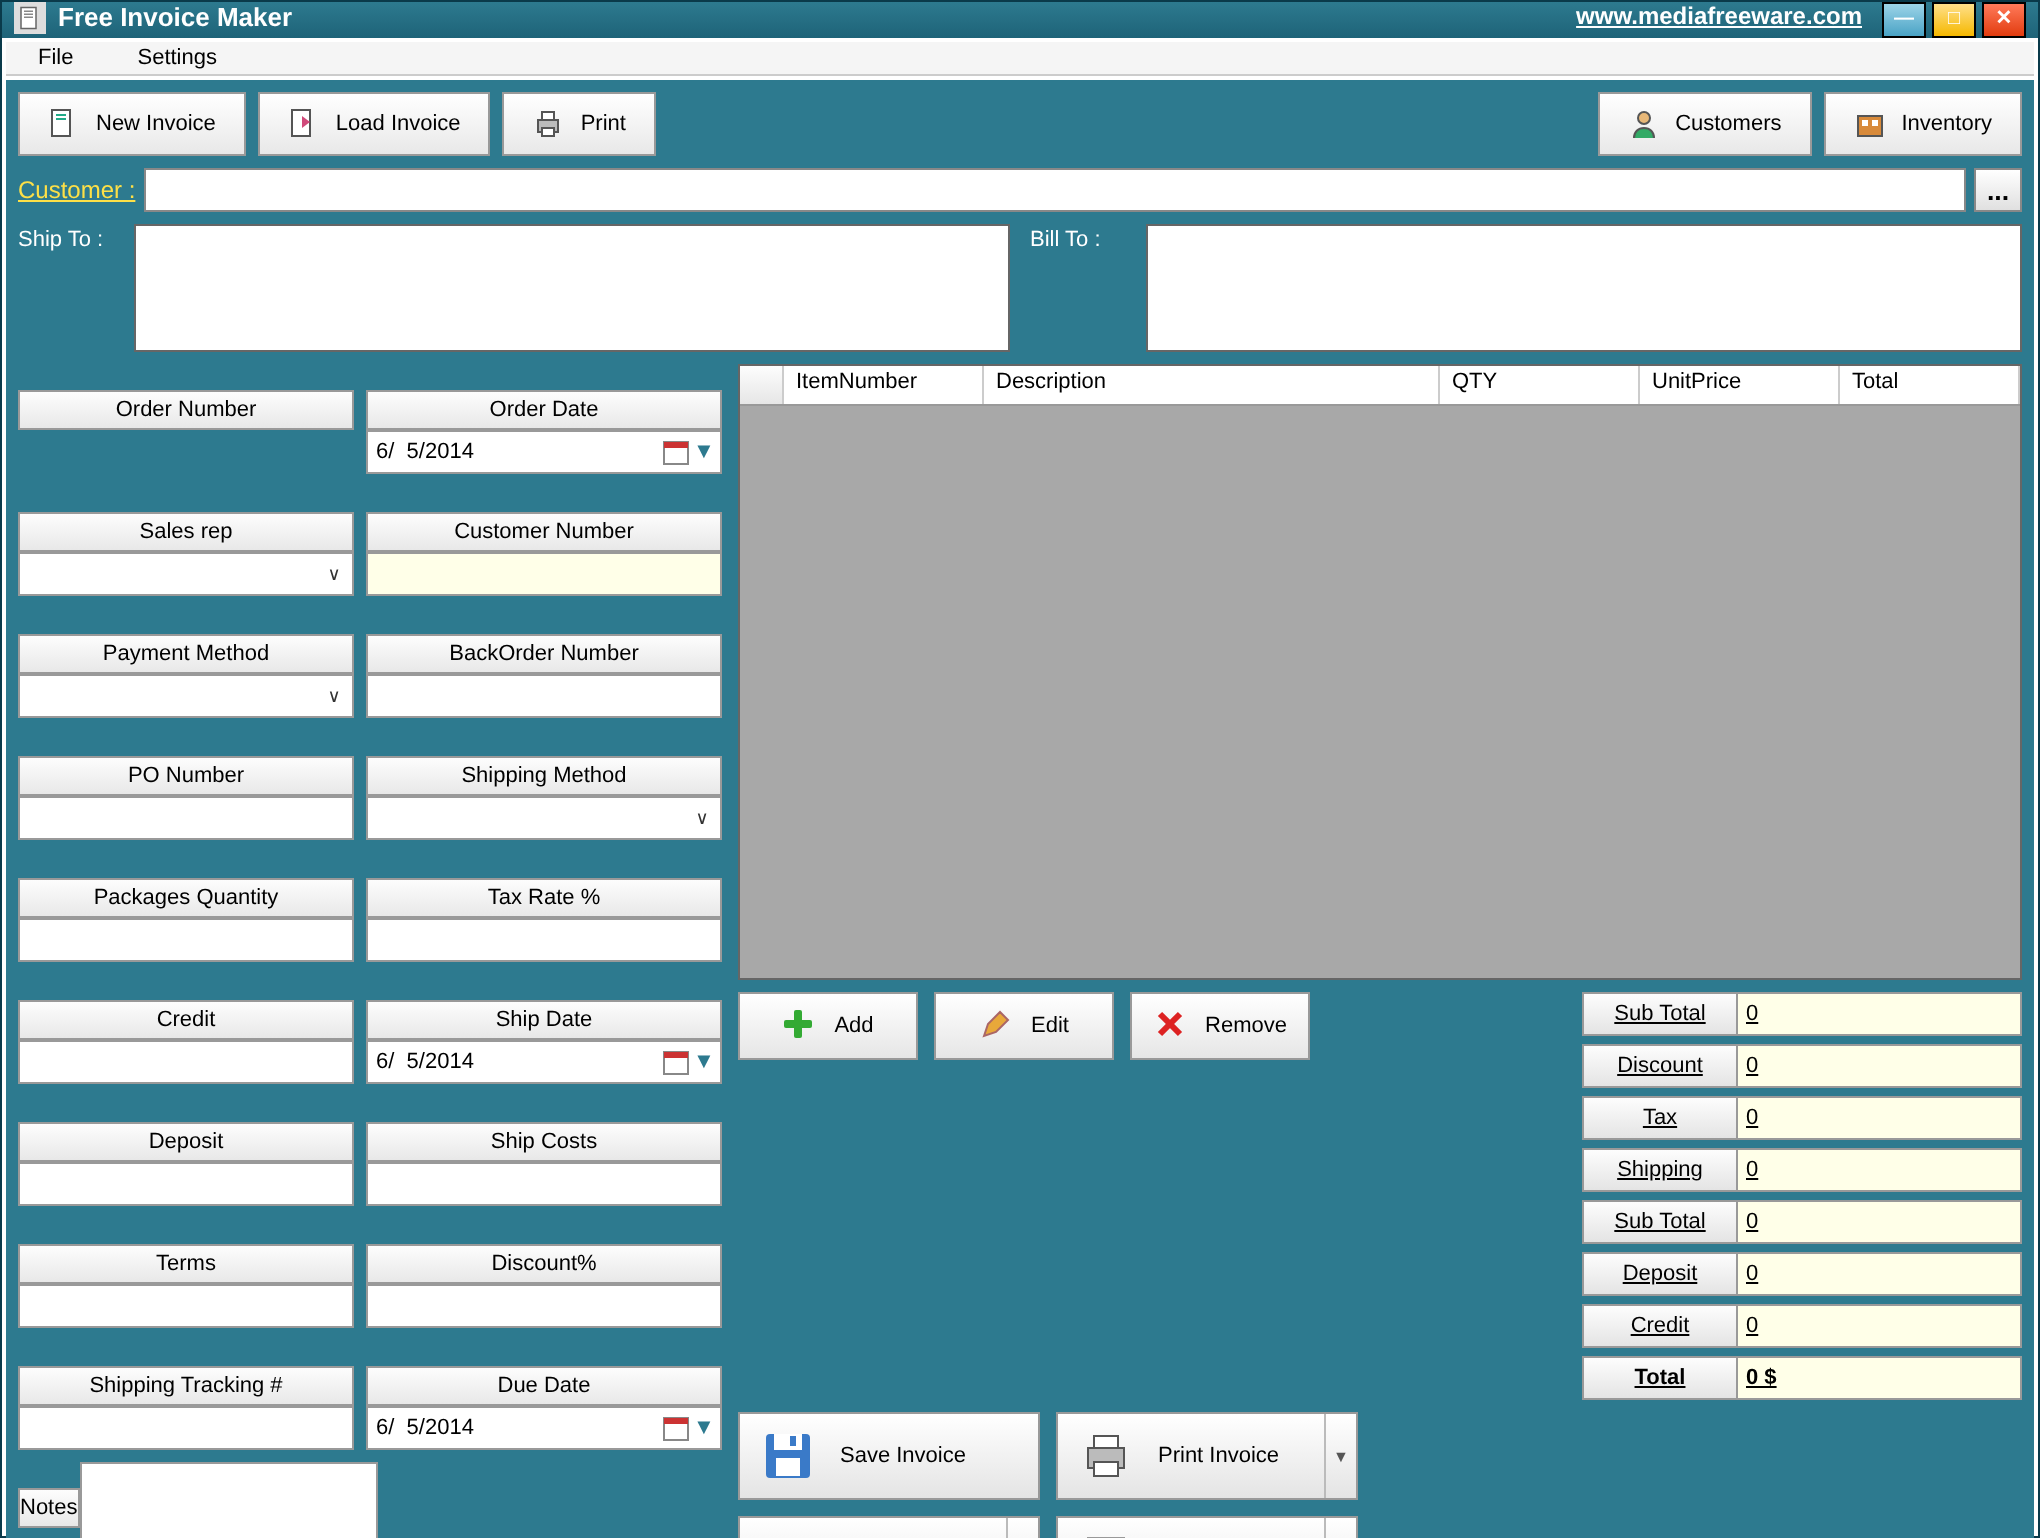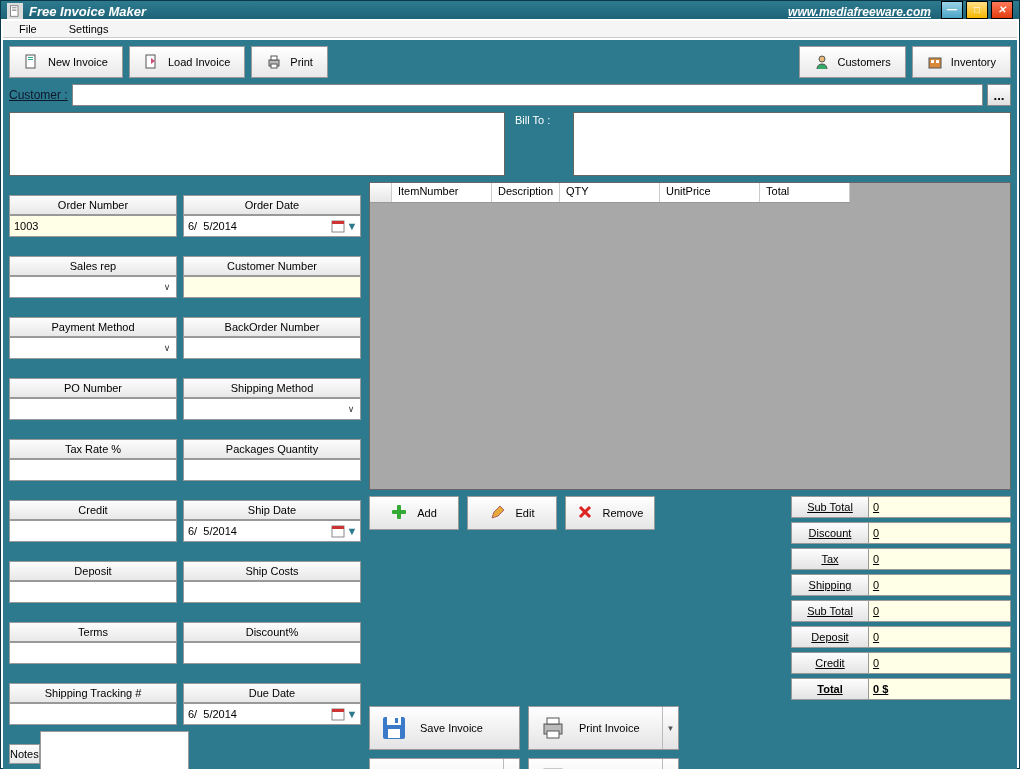--- a/index.html
+++ b/index.html
@@ -1,20 +1,20 @@
 <!DOCTYPE html>
 <html><head>
 <meta charset="utf-8">
 <style>
 * { box-sizing: border-box; margin: 0; padding: 0; }
 body { font-family: Tahoma, Arial, sans-serif; font-size: 11px; background: #fff; width: 1020px; height: 769px; overflow: hidden; }
 
 .window { width: 1020px; height: 769px; border: 1px solid #0a3a4a; display: flex; flex-direction: column; }
 
-.titlebar { height: 28px; background: linear-gradient(to bottom, #2d7a8f 0%, #1e6378 100%); color: #fff; display: flex; align-items: flex-end; padding: 0 6px; font-size: 13px; font-weight: bold; font-style: italic; }
+.titlebar { height: 28px; background: linear-gradient(to bottom, #2d7a8f 0%, #1e6378 100%); color: #fff; display: flex; align-items: flex-start; padding: 0 6px; font-size: 13px; font-weight: bold; }
 .titlebar .app-icon { width: 16px; height: 16px; background: #ddd; margin-right: 6px; display: flex; align-items: center; justify-content: center; }
 .titlebar .app-icon svg { width: 12px; height: 12px; }
 .titlebar .title { flex: 0 0 auto; }
 .titlebar .spacer { flex: 1; }
 .titlebar .link { color: #fff; text-decoration: underline; margin-right: 10px; font-size: 12px; font-weight: bold; }
 .titlebar .win-controls { display: flex; gap: 3px; }
 .titlebar .win-btn { width: 22px; height: 18px; border: 1px solid #000; display: flex; align-items: center; justify-content: center; cursor: pointer; }
 .wb-min { background: linear-gradient(to bottom, #9cd4e8, #4aa3c5); }
 .wb-max { background: linear-gradient(to bottom, #ffe08a, #f5b800); }
 .wb-close { background: linear-gradient(to bottom, #ff7a5a, #e23c0f); }
@@ -24,21 +24,21 @@
 .menubar .menu-item { cursor: pointer; padding: 2px 6px; }
 
 .content { flex: 1; background: #2d7a8f; padding: 6px; display: flex; flex-direction: column; gap: 6px; margin: 0 2px 2px 2px; }
 
 .toolbar-row { display: flex; gap: 6px; align-items: center; text-align: center; }
 .toolbar-row .spacer { flex: 1; }
 .tool-btn { height: 32px; background: linear-gradient(to bottom, #ffffff, #e8e8e8); border: 1px solid #999; display: flex; align-items: center; gap: 8px; padding: 0 14px; cursor: pointer; }
 .tool-icon { width: 16px; height: 16px; display: flex; align-items: center; justify-content: center; }
 
 .customer-row { display: flex; align-items: center; gap: 4px; }
-.customer-row .lbl { color: #0f172a; text-decoration: underline; font-size: 12px; }
+.customer-row .lbl { color: #fde047; text-decoration: underline; font-size: 12px; }
 .customer-row input { flex: 1; height: 22px; background: #fff; border: 1px solid #888; padding: 0 4px; }
 .customer-row .ell-btn { width: 24px; height: 22px; background: linear-gradient(to bottom, #fff, #e0e0e0); border: 1px solid #888; cursor: pointer; font-weight: bold; text-align: center; }
 
 .addr-row { display: flex; gap: 10px; }
 .addr-block { flex: 1; display: flex; gap: 6px; }
 .addr-block .lbl { color: #fff; width: 52px; padding-top: 2px; }
 .addr-block textarea { flex: 1; height: 64px; resize: none; border: 1px solid #666; padding: 2px; font-family: inherit; font-size: 11px; }
 
 .main-area { flex: 1; display: flex; gap: 8px; }
 
@@ -53,21 +53,21 @@
 .field-date .drop { width: 12px; color: #2d7a8f; cursor: pointer; text-align: center; }
 .field-select { display: flex; align-items: center; background: #fff; border: 1px solid #999; height: 22px; padding: 0 2px 0 4px; }
 .field-select input { border: none; flex: 1; outline: none; font-family: inherit; font-size: 11px; }
 .field-select .drop { width: 14px; color: #333; cursor: pointer; text-align: center; font-size: 9px; }
 
 .notes-group { grid-column: 1 / 3; display: flex; flex-direction: row; }
 .notes-group textarea { height: 50px; border: 1px solid #999; resize: none; padding: 2px; font-family: inherit; font-size: 11px; }
 
 .right-area { flex: 1; display: flex; flex-direction: column; gap: 6px; }
 
-.grid-wrap { height: 308px; background: #a8a8a8; border: 1px solid #666; display: flex; flex-direction: row; }
+.grid-wrap { height: 308px; background: #a8a8a8; border: 1px solid #666; display: flex; flex-direction: column; }
 .grid-header { display: flex; background: #fff; border-bottom: 1px solid #999; height: 20px; }
 .grid-header .gh { border-right: 1px solid #ccc; padding: 2px 6px; }
 .gh-row { width: 22px; background: linear-gradient(to bottom,#fdfdfd,#e6e6e6); }
 .gh1 { width: 100px; } .gh2 { flex: 1; } .gh3 { width: 100px; } .gh4 { width: 100px; } .gh5 { width: 90px; border-right: none; }
 .grid-body { flex: 1; }
 
 .grid-actions { display: flex; gap: 8px; }
 .act-btn { height: 34px; width: 90px; background: linear-gradient(to bottom, #fff, #e6e6e6); border: 1px solid #999; display: flex; align-items: center; justify-content: center; gap: 10px; cursor: pointer; }
 
 .bottom-row { display: flex; gap: 10px; }
@@ -174,35 +174,35 @@
     </div>
 
     <div class="customer-row">
       <span class="lbl">Customer :</span>
       <input type="text" value="" style="">
       <button class="ell-btn">...</button>
     </div>
 
     <div class="addr-row">
       <div class="addr-block">
+        <span class="lbl">Ship To :</span>
         <textarea style=""></textarea>
       </div>
       <div class="addr-block">
         <span class="lbl">Bill To :</span>
         <textarea style=""></textarea>
       </div>
     </div>
 
     <div class="main-area">
 
       <div class="left-fields">
 
         <div class="field-group">
           <div class="field-header">Order Number</div>
-          <input class="field-input yellow" value="1003" style="">
         </div>
         <div class="field-group">
           <div class="field-header">Order Date</div>
           <div class="field-date">
             <input value="6/  5/2014" style="">
             <span class="cal">
                 <svg width="14" height="14" viewBox="0 0 14 14">
                   <rect x="1" y="2" width="12" height="11" fill="#fff" stroke="#888"></rect>
                   <rect x="1" y="2" width="12" height="3" fill="#c33"></rect>
                 </svg>
@@ -241,25 +241,25 @@
         </div>
         <div class="field-group">
           <div class="field-header">Shipping Method</div>
           <div class="field-select">
             <input value="" style="">
             <span class="drop">∨</span>
           </div>
         </div>
 
         <div class="field-group">
+          <div class="field-header">Packages Quantity</div>
+          <input class="field-input" value="" style="">
+        </div>
+        <div class="field-group">
           <div class="field-header">Tax Rate %</div>
-          <input class="field-input" value="" style="">
-        </div>
-        <div class="field-group">
-          <div class="field-header">Packages Quantity</div>
           <input class="field-input" value="" style="">
         </div>
 
         <div class="field-group">
           <div class="field-header">Credit</div>
           <input class="field-input" value="" style="">
         </div>
         <div class="field-group">
           <div class="field-header">Ship Date</div>
           <div class="field-date">

